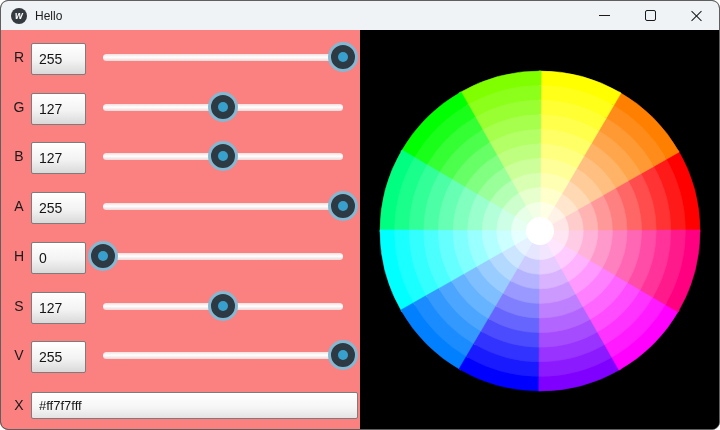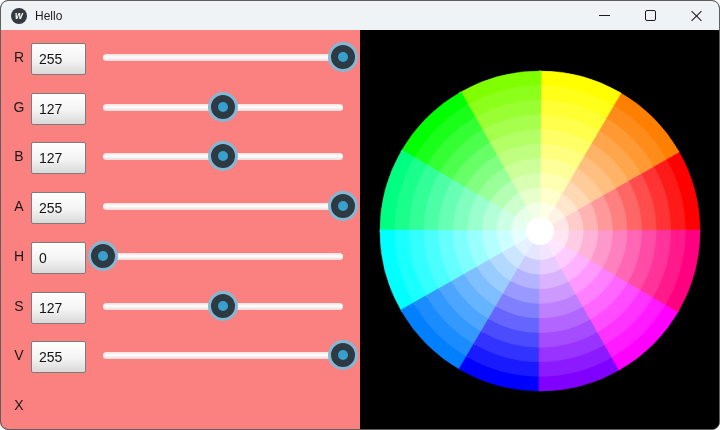--- a/index.html
+++ b/index.html
@@ -145,20 +145,21 @@
         <div class="srow" style="top: 308.2px;">
           <span class="lbl">V</span>
           <input class="val-input" type="text" value="255" style="">
           <div class="track"></div>
           <div class="handle" style="left: 327px;">
             <div class="dot"></div>
           </div>
         </div>
         <div class="hex-row">
         <span class="lbl">X</span>
+        <input class="hex-input" type="text" value="#ff7f7fff" style="">
       </div>
     </div>
     <div class="right-panel">
       <svg class="wheel-svg" width="358" height="399">
           <path d="M180,201 L340.00,202.12 A160.00,160.00 0 0 0 318.00,120.03 Z" fill="hsl(0,100%,50.0%)" stroke="hsl(0,100%,50.0%)" stroke-width="0.6"></path>
           <path d="M180,201 L319.12,121.97 A160.00,160.00 0 0 0 259.03,61.88 Z" fill="hsl(30,100%,50.0%)" stroke="hsl(30,100%,50.0%)" stroke-width="0.6"></path>
           <path d="M180,201 L260.97,63.00 A160.00,160.00 0 0 0 178.88,41.00 Z" fill="hsl(60,100%,50.0%)" stroke="hsl(60,100%,50.0%)" stroke-width="0.6"></path>
           <path d="M180,201 L181.12,41.00 A160.00,160.00 0 0 0 99.03,63.00 Z" fill="hsl(90,100%,50.0%)" stroke="hsl(90,100%,50.0%)" stroke-width="0.6"></path>
           <path d="M180,201 L100.97,61.88 A160.00,160.00 0 0 0 40.88,121.97 Z" fill="hsl(120,100%,50.0%)" stroke="hsl(120,100%,50.0%)" stroke-width="0.6"></path>
           <path d="M180,201 L42.00,120.03 A160.00,160.00 0 0 0 20.00,202.12 Z" fill="hsl(150,100%,50.0%)" stroke="hsl(150,100%,50.0%)" stroke-width="0.6"></path>

